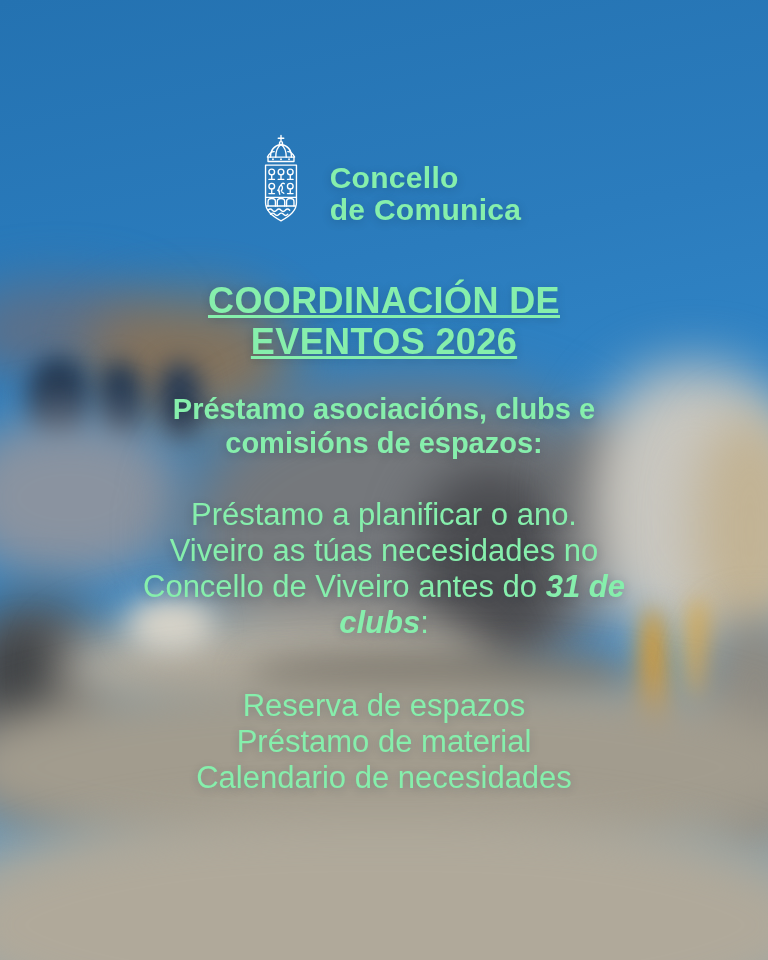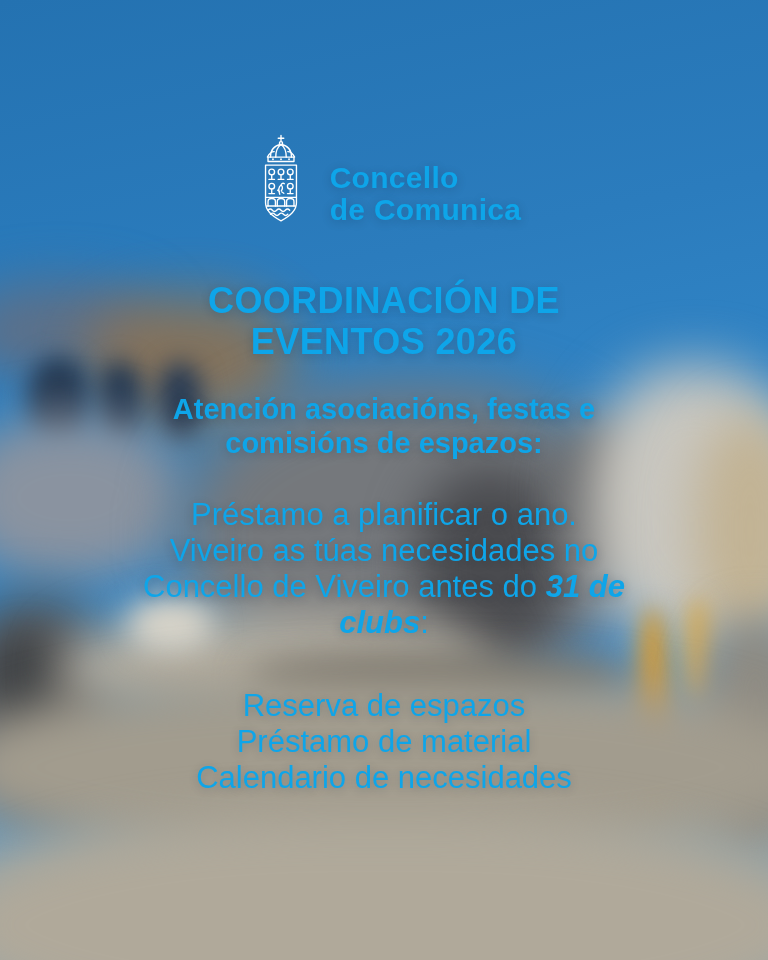--- a/index.html
+++ b/index.html
@@ -1,21 +1,21 @@
 <!DOCTYPE html>
 <html><head>
 <meta charset="utf-8">
 <style>
   html,body{margin:0;padding:0;background:#222;}
   .poster{
     position:relative;
     width:768px;height:960px;
     overflow:hidden;
     font-family:"Liberation Sans",sans-serif;
-    color:#0ea5e9;
+    color:#86efac;
   }
   
   .bg{position:absolute;inset:0;background:linear-gradient(168deg,#2472b1 0%,#2b7cbd 30%,#3286c7 52%,#3a8bcb 68%,#8fa3ab 78%);}
   .blob{position:absolute;border-radius:45%;}
   .b-slate     {left:-40px;top:283px;width:200px;height:95px; background:#5c7089;filter:blur(26px);}
   .b-brownroof {left:85px;top:295px;width:210px;height:130px;background:#8d7253;filter:blur(28px);opacity:.9;}
   .b-win1{left:28px; top:358px;width:62px;height:85px;background:#22364f;filter:blur(12px);}
   .b-win2{left:98px; top:362px;width:44px;height:78px;background:#22364f;filter:blur(12px);}
   .b-win3{left:158px;top:362px;width:44px;height:78px;background:#2a3c54;filter:blur(12px);}
   .b-leftwall  {left:-45px;top:415px;width:230px;height:165px;background:#8a93a0;filter:blur(25px);}
@@ -33,21 +33,21 @@
   .b-lightspot {left:128px;top:598px;width:85px;height:55px; background:#d8d4c9;filter:blur(15px);}
   .b-shadowband{left:250px;top:655px;width:380px;height:50px;background:#6e6a62;filter:blur(18px);}
   .b-pave1     {left:-45px;top:675px;width:860px;height:185px;background:#a29c8e;filter:blur(24px);}
   .b-pave2     {left:-45px;top:815px;width:860px;height:220px;background:#b0a99a;filter:blur(24px);}
   
   .content{position:absolute;inset:0;text-shadow:0 2px 10px rgba(15,35,55,.22);}
   .logo{position:absolute;top:132px;left:0;right:0;display:flex;justify-content:center;align-items:flex-end;gap:15px;}
   .crest{width:68px;height:96px;display:block;}
   .logo-text{font-weight:700;font-size:30px;line-height:32px;letter-spacing:.3px;padding-bottom:2px;}
   .title{position:absolute;top:280px;left:0;right:0;text-align:center;
-         font-weight:700;font-size:36px;line-height:41px;letter-spacing:.4px;}
+         font-weight:700;font-size:36px;line-height:41px;letter-spacing:.4px;text-decoration:underline;}
   .subtitle{position:absolute;top:392px;left:0;right:0;text-align:center;
          font-weight:700;font-size:29px;line-height:34px;}
   .intro{position:absolute;top:497px;left:0;right:0;text-align:center;
          font-weight:400;font-size:31px;line-height:36px;}
   .services{position:absolute;top:688px;left:0;right:0;text-align:center;
          font-weight:400;font-size:31px;line-height:36px;}
   .b{font-weight:700;font-style:italic;}
 </style>
 </head>
 <body>
@@ -126,21 +126,21 @@
         <div>de Comunica</div>
       </div>
     </div>
 
     <div class="title">
       <div>COORDINACIÓN DE</div>
       <div>EVENTOS 2026</div>
     </div>
 
     <div class="subtitle">
-      <div>Atención asociacións, festas e</div>
+      <div>Préstamo asociacións, clubs e</div>
       <div>comisións de espazos:</div>
     </div>
 
     <div class="intro">
       <div>Préstamo a planificar o ano.</div>
       <div>Viveiro as túas necesidades no</div>
       <div><span>Concello de Viveiro antes do</span> <span class="b">31 de</span></div>
       <div><span class="b">clubs</span><span>:</span></div>
     </div>
 

